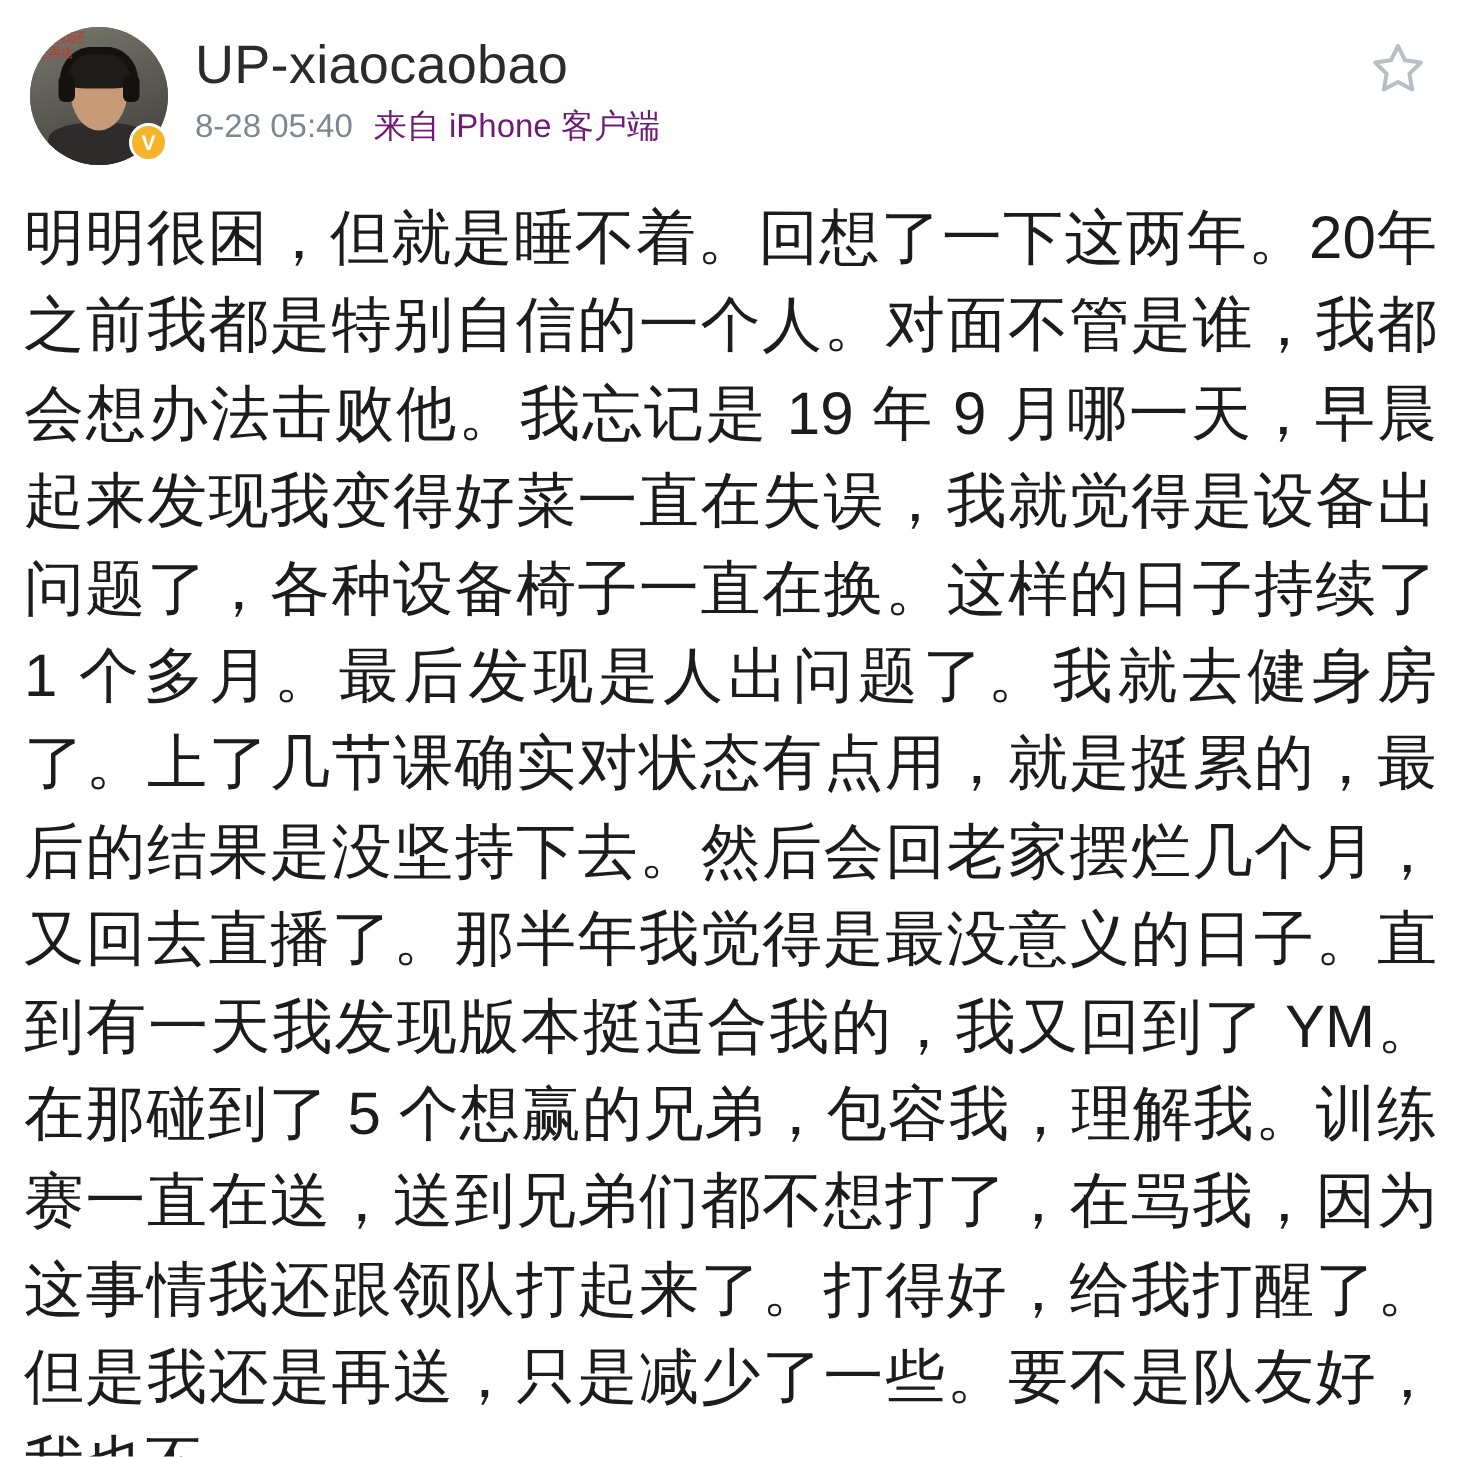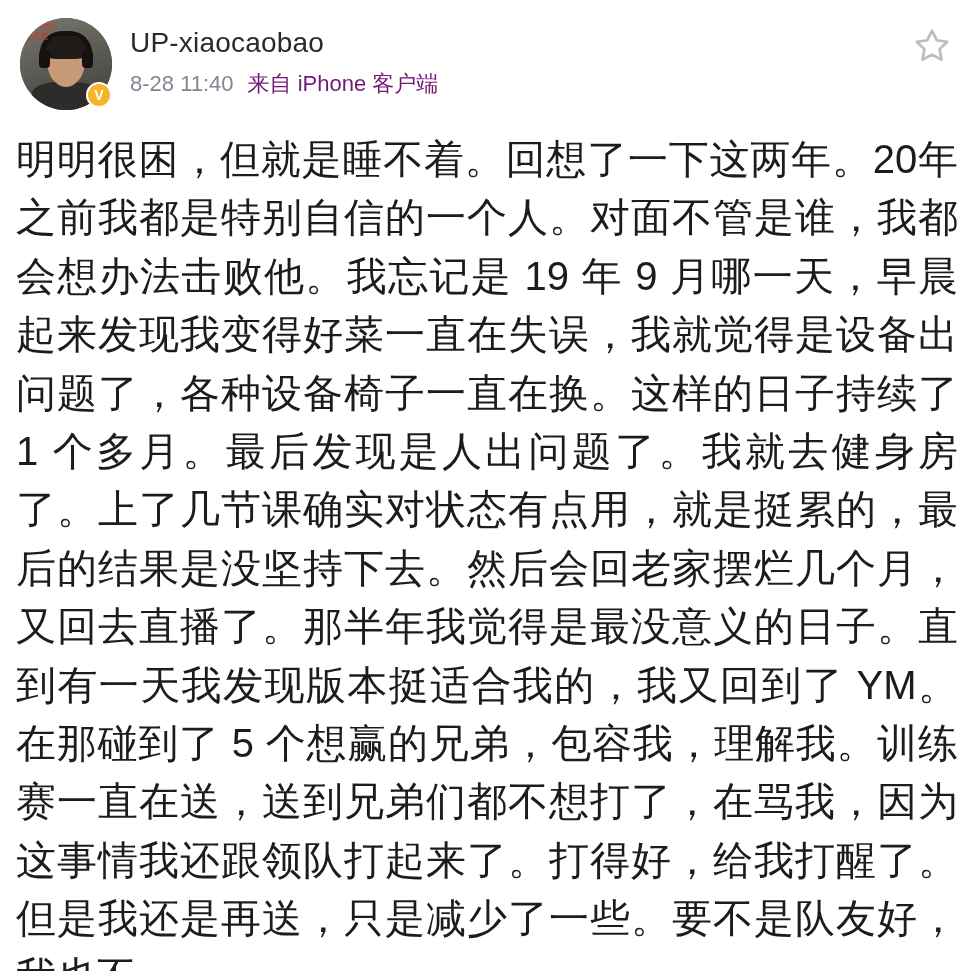--- a/index.html
+++ b/index.html
@@ -124,21 +124,21 @@
     line-height: 22px;
     text-align: center;
     font-weight: bold;
   }
   .meta {
     padding-top: 8px;
     flex: 1 1 auto;
     min-width: 0;
   }
   .username {
-    font-size: 28px;
+    font-size: 36px;
     line-height: 34px;
     color: #2b2b2b;
     font-family: "Liberation Sans", sans-serif;
     letter-spacing: 0.2px;
   }
   .subline {
     margin-top: 10px;
     font-size: 22px;
     line-height: 28px;
     color: #7f8792;
@@ -186,21 +186,21 @@
         <div class="av-headset-l"></div>
         <div class="av-headset-r"></div>
         <div class="av-watermark">但是我还是再送</div>
       </div>
       <div class="verified">V</div>
     </div>
 
     <div class="meta">
       <div class="username">UP-xiaocaobao</div>
       <div class="subline">
-        <span class="time">8-28 11:40</span>
+        <span class="time">8-28 05:40</span>
         <span class="source">来自 iPhone 客户端</span>
       </div>
     </div>
 
     <div class="star">
       <svg viewBox="0 0 24 24" width="40" height="40" fill="none" stroke="currentColor" stroke-width="1.6" stroke-linejoin="round">
         <path d="M12 2.8l2.82 5.72 6.31.92-4.57 4.45 1.08 6.29L12 17.2l-5.64 2.98 1.08-6.29L2.87 9.44l6.31-.92z"></path>
       </svg>
     </div>
   </div>

